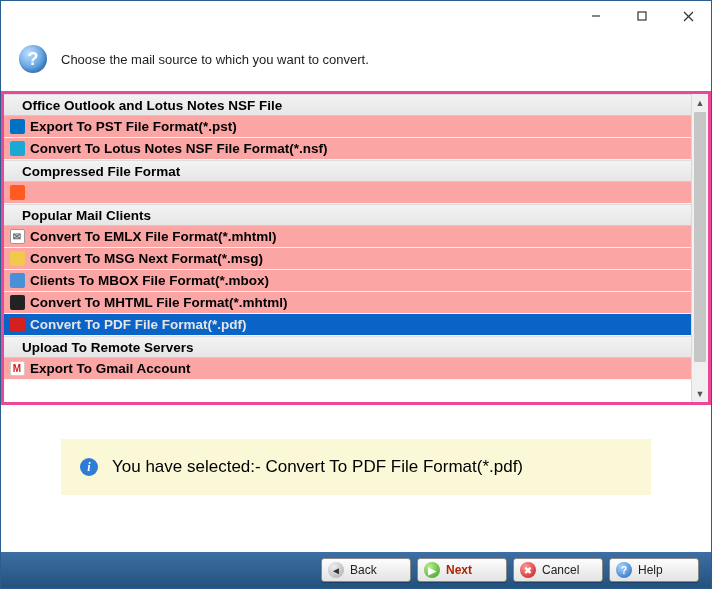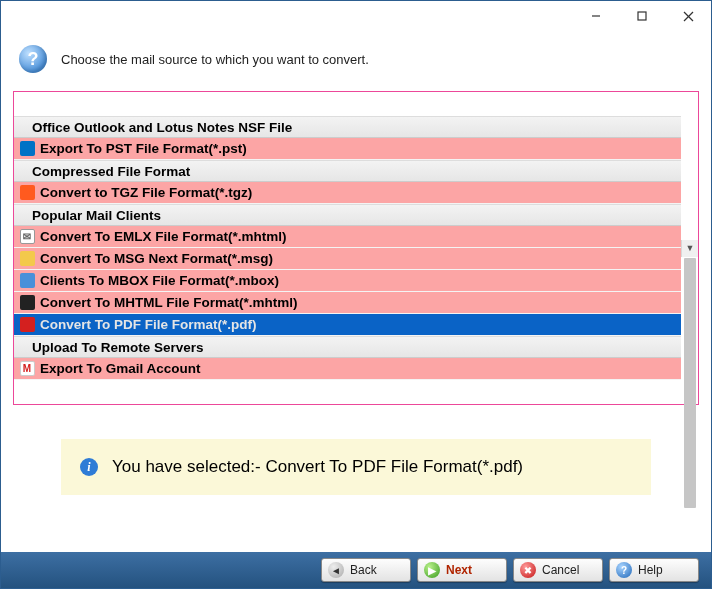--- a/index.html
+++ b/index.html
@@ -5,21 +5,21 @@
   * { box-sizing: border-box; margin: 0; padding: 0; font-family: "Segoe UI", Tahoma, sans-serif; }
   html, body { width: 712px; height: 589px; overflow: hidden; background: #fff; }
   .window { width: 712px; height: 589px; border: 1px solid #2c5d8f; display: flex; flex-direction: column; background: #fff; }
   .titlebar { height: 30px; background: #fff; display: flex; justify-content: flex-end; align-items: center; }
   .titlebar .tbtn { width: 46px; height: 30px; display: flex; align-items: center; justify-content: center; font-size: 14px; color: #333; }
 
   .header { display: flex; align-items: center; gap: 14px; padding: 14px 18px 18px 18px; }
   .header .qicon { width: 28px; height: 28px; border-radius: 50%; background: radial-gradient(circle at 35% 30%, #bfe0ff, #4a90d9 70%); display:flex; align-items:center; justify-content:center; color:#fff; font-weight:bold; font-size:18px; box-shadow: inset -2px -2px 4px rgba(0,0,0,.2);}
   .header .htext { font-size: 13px; color: #222; }
 
-  .listwrap { margin: 0 12px; border: 1px solid #ec4899; height: 314px; position: relative; display:flex;align-items:center; }
+  .listwrap { margin: 0 0; border: 3px solid #ec4899; height: 314px; position: relative; display:flex; }
   .list { flex: 1; overflow: hidden; }
   .row { display: flex; align-items: center; height: 22px; padding: 0 4px; font-size: 13.5px; }
   .row .icon { width: 18px; height: 16px; margin-right: 4px; display:flex; align-items:center; justify-content:center; flex-shrink:0; }
   .row .label { white-space: nowrap; font-weight: bold; color: #000; }
   .row.group { background: linear-gradient(#f3f3f3,#e6e6e6); border-top:1px solid #ddd; border-bottom:1px solid #ccc; }
   .row.group .label { padding-left: 14px; }
   .row.item { background: #fca5a5; border-bottom: 1px solid #f4f4f4; cursor: default; }
   .row.item.selected { background: #0a63c6; }
   .row.item.selected .label { color: #e5e5e5; }
 
@@ -83,28 +83,33 @@
     <div class="list" id="list">
         <div class="row group">
           <span class="label">Office Outlook and Lotus Notes NSF File</span>
         </div>
         <div class="row item">
           <span class="icon">
             <span class="fi outlook"></span>
           </span>
           <span class="label">Export To PST File Format(*.pst)</span>
         </div>
+        <div class="row item">
+          <span class="icon">
+            <span class="fi nsf"></span>
+          </span>
+          <span class="label">Convert To Lotus Notes NSF File Format(*.nsf)</span>
+        </div>
         <div class="row group">
           <span class="label">Compressed File Format</span>
         </div>
         <div class="row item">
           <span class="icon">
             <span class="fi tgz"></span>
           </span>
-          <span class="label">Convert to TGZ File Format(*.tgz)</span>
         </div>
         <div class="row group">
           <span class="label">Popular Mail Clients</span>
         </div>
         <div class="row item">
           <span class="icon">
             <span class="fi emlx"></span>
           </span>
           <span class="label">Convert To EMLX File Format(*.mhtml)</span>
         </div>

